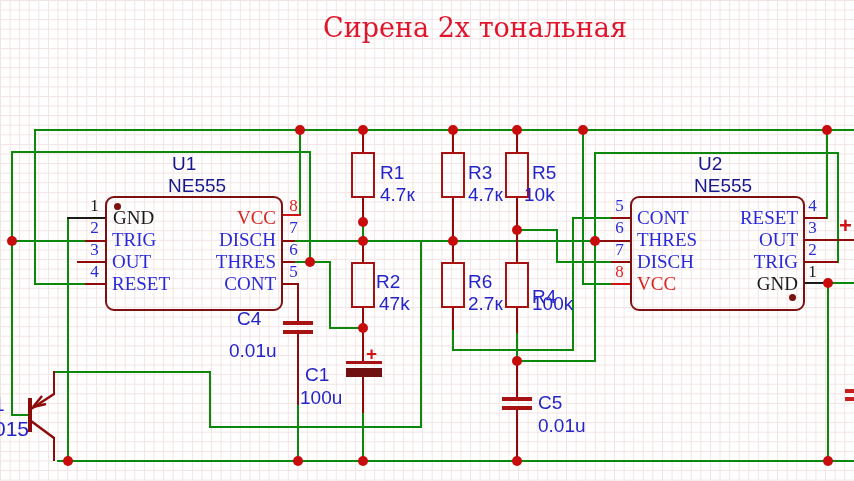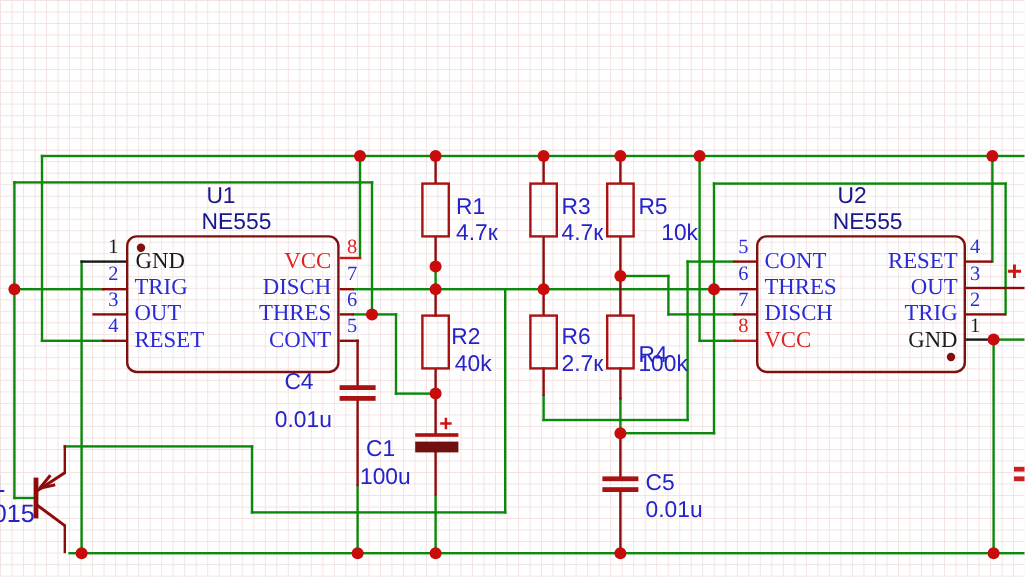--- a/index.html
+++ b/index.html
@@ -31,20 +31,21 @@
          font-family:"DejaVu Serif","Liberation Serif",serif;font-size:27px;color:#e0152b;white-space:nowrap;}
   .plus{position:absolute;color:#cf1414;font-weight:bold;font-size:19px;line-height:19px;}
   .mark1{position:absolute;width:7px;height:7px;border-radius:50%;background:#7e1010;}
   .dash{position:absolute;background:#c82020;}
 </style>
 </head>
 <body>
 
 <div class="canvas">
 
+  <div class="title">Сирена 2х тональная</div>
 
   <div class="w wg" style="left:34px;top:129px;width:820px;height:2px"></div>
   <div class="w wg" style="left:34px;top:129px;width:2px;height:156px"></div>
   <div class="w wg" style="left:34px;top:283px;width:52px;height:2px"></div>
   <div class="w wg" style="left:11px;top:151px;width:2px;height:265px"></div>
   <div class="w wg" style="left:11px;top:151px;width:300px;height:2px"></div>
   <div class="w wg" style="left:309px;top:151px;width:2px;height:112px"></div>
   <div class="w wg" style="left:11px;top:240px;width:76px;height:2px"></div>
   <div class="w wg" style="left:67px;top:217px;width:2px;height:245px"></div>
   <div class="w wg" style="left:294px;top:240px;width:302px;height:2px"></div>
@@ -192,23 +193,23 @@
   <div class="res" style="left:505px;top:152px"></div>
   <div class="res" style="left:351px;top:262px"></div>
   <div class="res" style="left:441px;top:262px"></div>
   <div class="res" style="left:505px;top:262px"></div>
 
   <div class="reflbl" style="left:380px;top:162px">R1</div>
   <div class="reflbl" style="left:380px;top:184px">4.7к</div>
   <div class="reflbl" style="left:468px;top:162px">R3</div>
   <div class="reflbl" style="left:468px;top:184px">4.7к</div>
   <div class="reflbl" style="left:532px;top:162px">R5</div>
-  <div class="reflbl" style="left:551px;top:184px">10k</div>
+  <div class="reflbl" style="left:524px;top:184px">10k</div>
   <div class="reflbl" style="left:376px;top:271px">R2</div>
-  <div class="reflbl" style="left:379px;top:293px">40k</div>
+  <div class="reflbl" style="left:379px;top:293px">47k</div>
   <div class="reflbl" style="left:468px;top:271px">R6</div>
   <div class="reflbl" style="left:468px;top:293px">2.7к</div>
   <div class="reflbl" style="left:532px;top:286px">R4</div>
   <div class="reflbl" style="left:532px;top:293px">100k</div>
 
   <div class="plate" style="left:283px;top:321px;width:30px;height:4px"></div>
   <div class="plate" style="left:283px;top:330px;width:30px;height:4px"></div>
   <div class="reflbl" style="left:237px;top:308px">C4</div>
   <div class="reflbl" style="left:229px;top:340px">0.01u</div>
 

